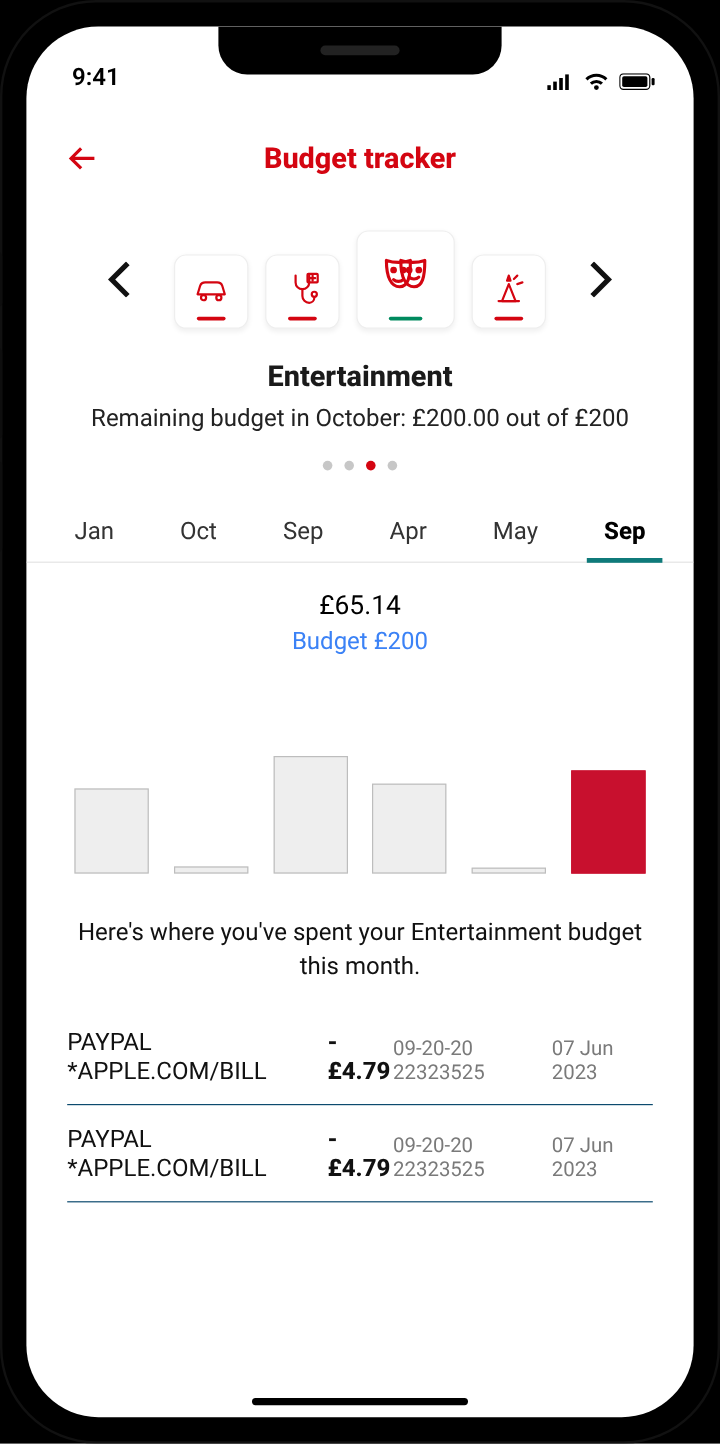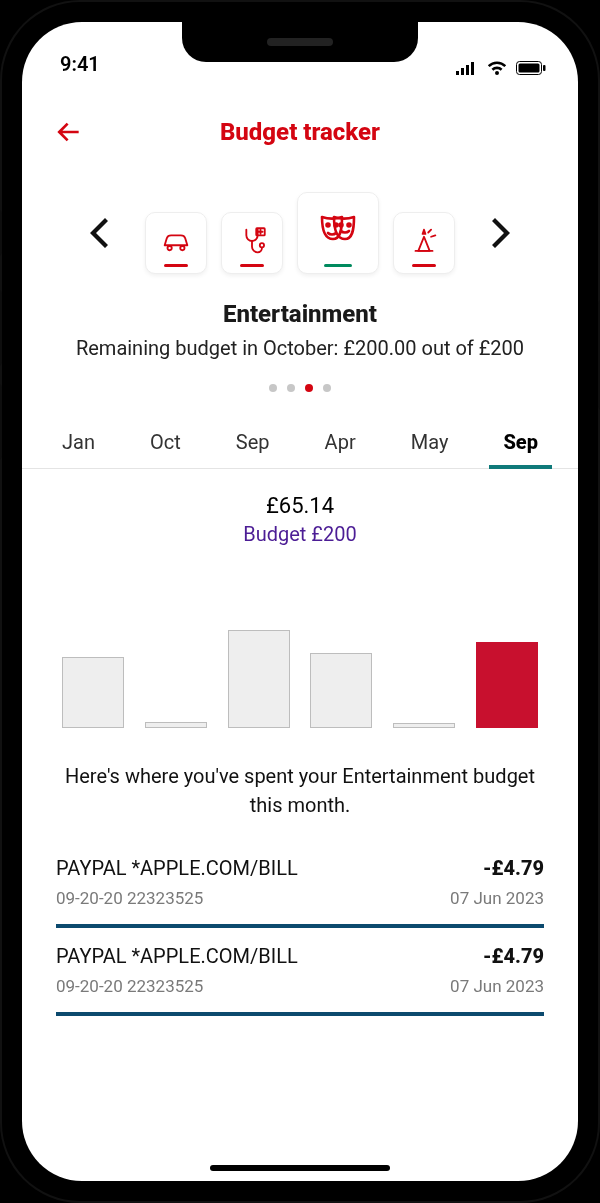--- a/index.html
+++ b/index.html
@@ -80,28 +80,28 @@
   
   .spend-summary { text-align:center; font-size:21px; font-weight:800; color:#111; margin-top: 58px; padding:0 28px; }
   
   .months { display:flex; justify-content:space-between; padding: 30px 34px 0; border-bottom:1px solid #e4e4e4; }
   .month-tab { font-size:20px; color:#333; padding: 8px 6px 14px; cursor:pointer; position:relative; }
   .month-tab.active { font-weight:800; color:#000; }
   .month-tab.active::after { content:""; position:absolute; left:-8px; right:-8px; bottom:-1px; height:4px; background:#0f7a7a; }
   
   .chart-wrap { padding: 24px 40px 0; }
   .chart-amt { text-align:center; font-size:22px; font-weight:400; }
-  .chart-sub { text-align:center; font-size:20px; color:#4c1d95; margin-top:4px; }
+  .chart-sub { text-align:center; font-size:20px; color:#3b82f6; margin-top:4px; }
   .bars { display:flex; align-items:flex-end; justify-content:space-between; height:160px; margin-top:22px; }
   .bar { width:62px; background:#eee; border:1px solid #bdbdbd; }
   .bar.active { background:#c8102e; border-color:#c8102e; }
   
   .tx-title { text-align:center; font-size:20px; font-weight:400; color:#111; margin-top:34px; padding:0 40px; line-height:1.45; }
   .tx-list { padding: 20px 34px 0; }
-  .tx { display:flex; flex-direction:column; padding:16px 0; border-bottom:4px solid #0c4a6e; }
+  .tx { display:flex; flex-direction:row; padding:16px 0; border-bottom:1px solid #0c4a6e; }
   .tx-row1 { display:flex; justify-content:space-between; font-size:20px; color:#111; }
   .tx-row1 .amt { font-weight:800; }
   .tx-row2 { display:flex; justify-content:space-between; font-size:17px; color:#7a7a7a; margin-top:8px; }
 </style>
 </head>
 <body>
 
 <div class="device">
   <div class="side-btn l1"></div>
     <div class="side-btn l2"></div>

